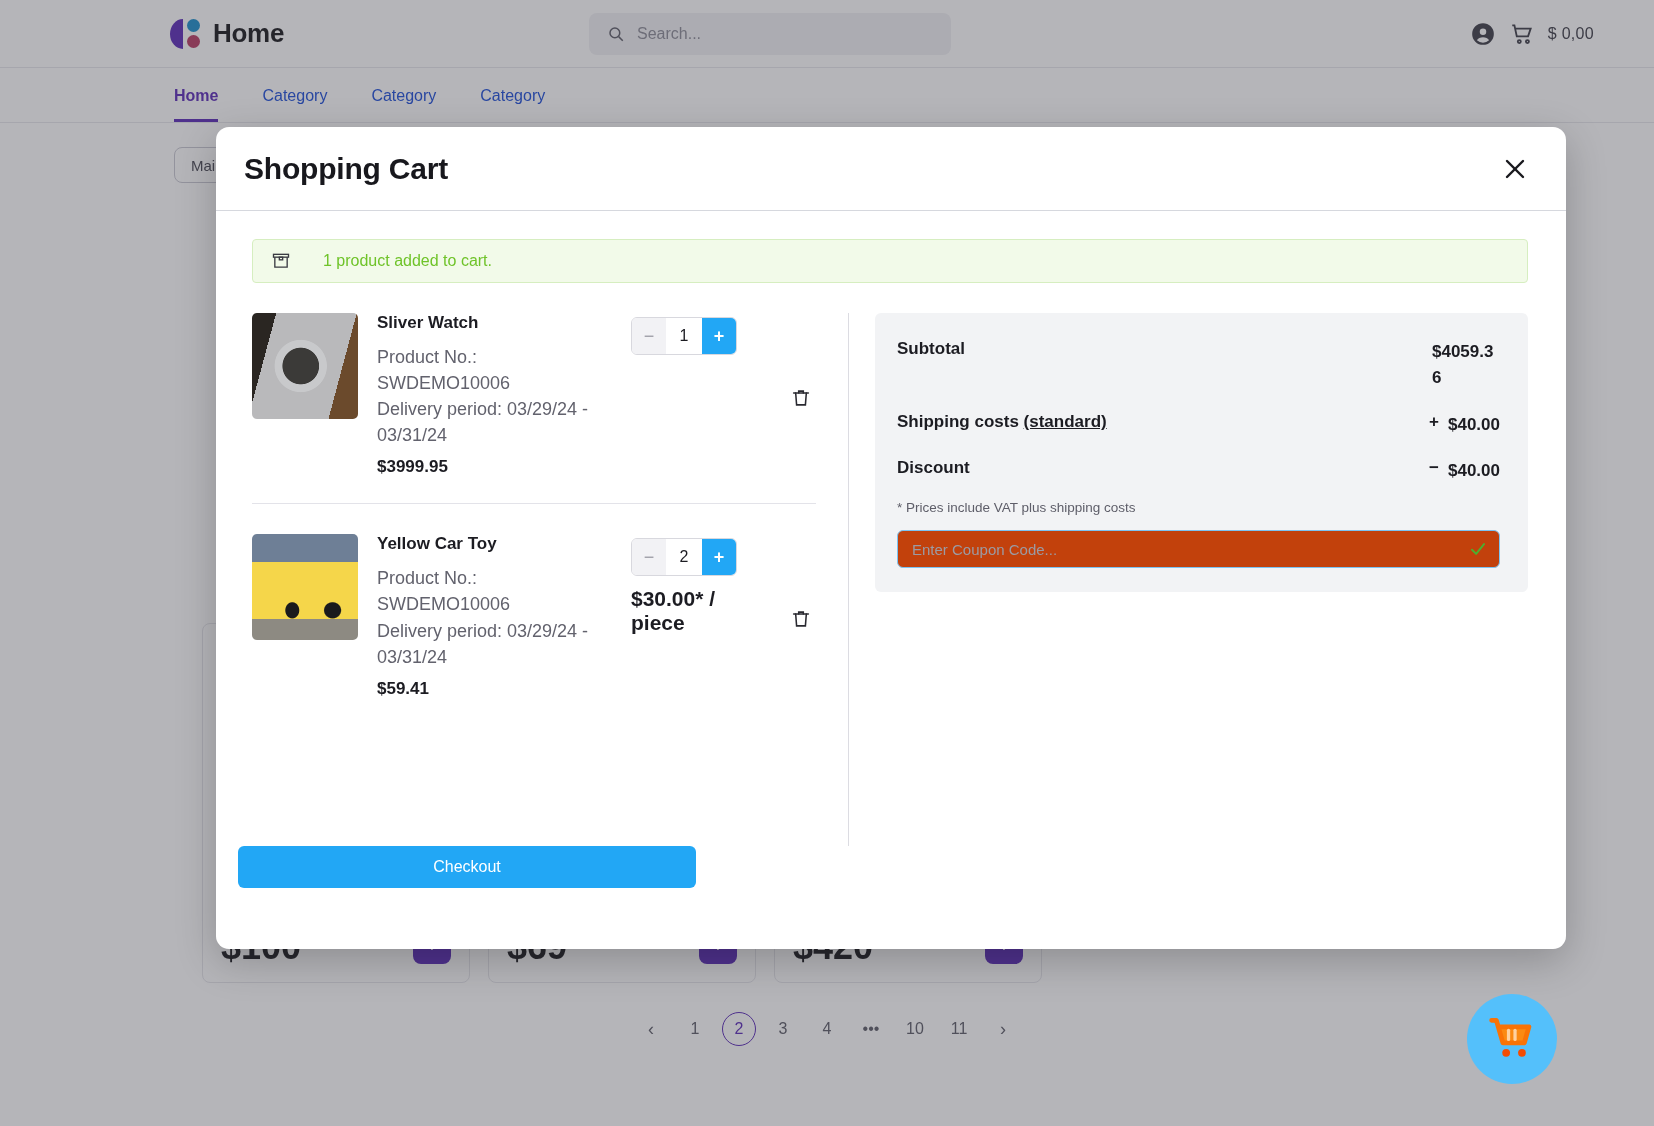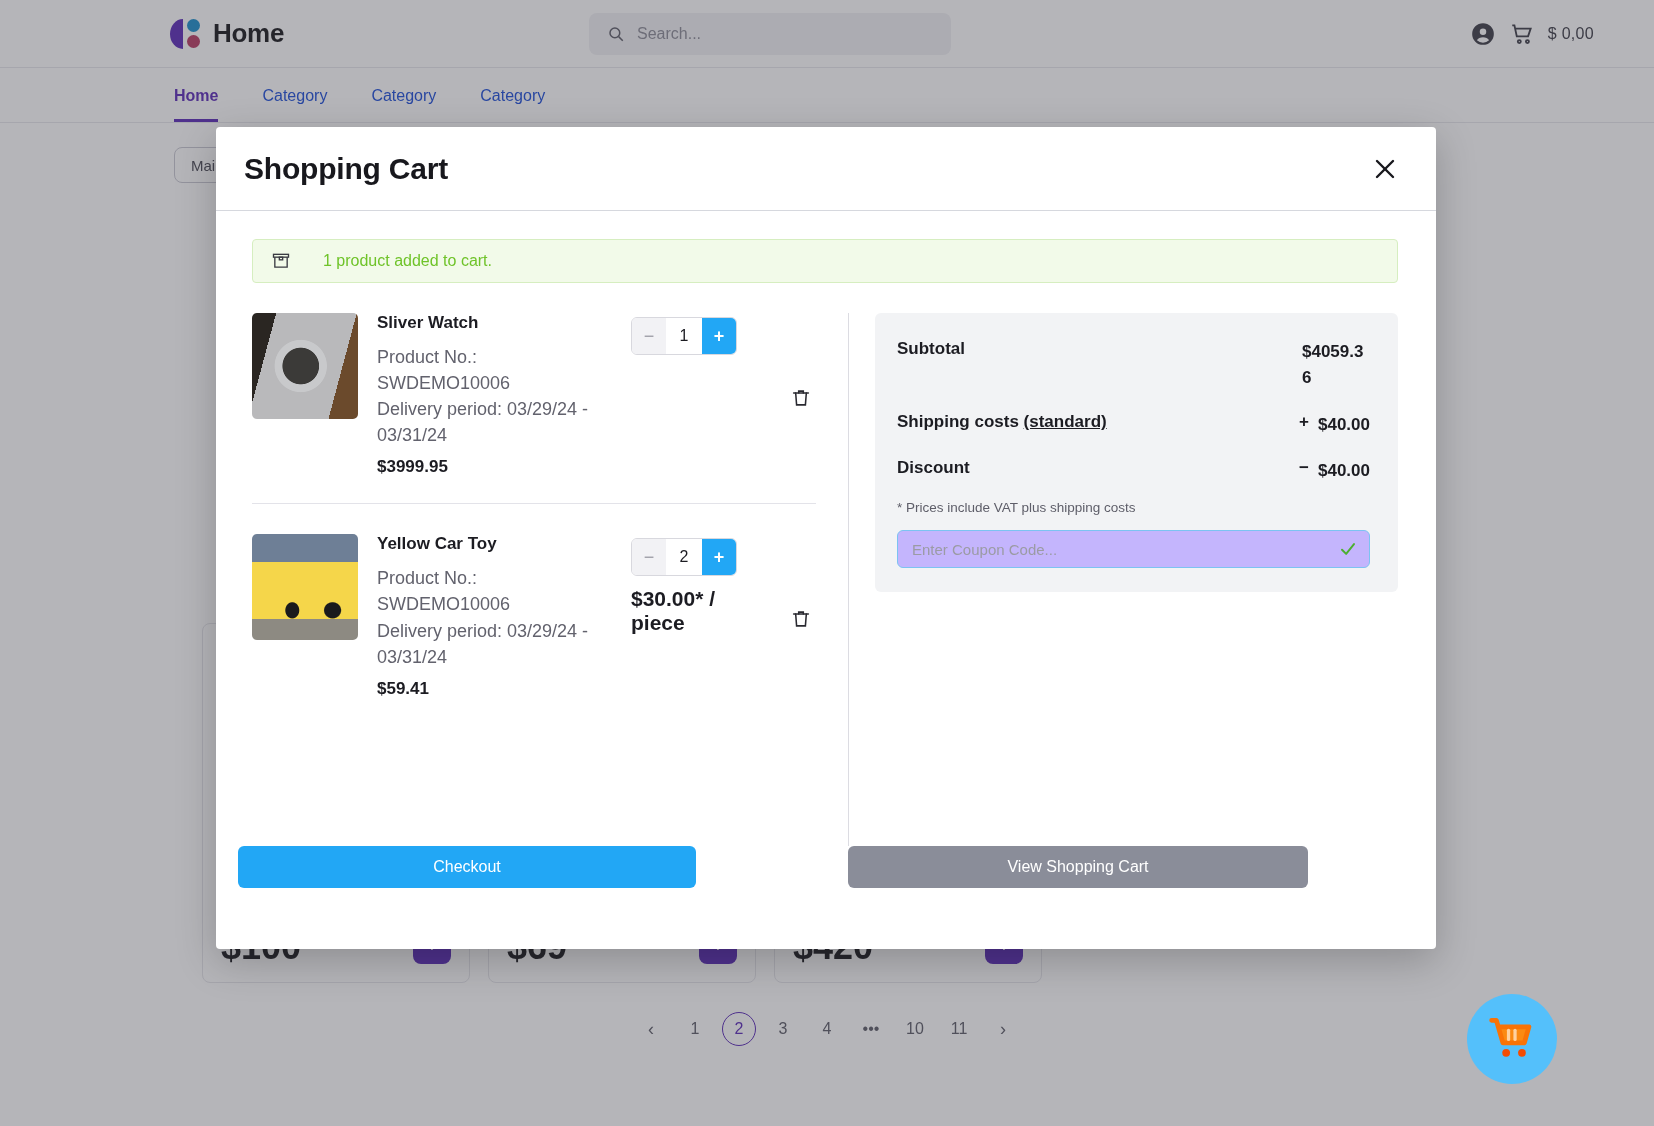--- a/index.html
+++ b/index.html
@@ -132,23 +132,23 @@
     width: 90px; height: 90px; border-radius: 50%;
     background: #54c0fb;
     display: flex; align-items: center; justify-content: center;
     z-index: 60;
   }
 
   
   .modal {
     position: absolute;
     left: 216px; top: 127px;
-    width: 1220px; height: 822px;
+    width: 1350px; height: 822px;
     background: #ffffff;
-    border-radius: 4px;
+    border-radius: 13px;
     box-shadow: 0 12px 40px rgba(0,0,0,.22);
     display: flex; flex-direction: column;
     z-index: 50;
     overflow: hidden;
   }
   .modal-head {
     flex: 0 0 84px;
     display: flex; align-items: center; justify-content: space-between;
     padding: 0 34px 0 28px;
     border-bottom: 1px solid #d6d8de;
@@ -226,21 +226,21 @@
   .sum-val {
     font-size: 17px; font-weight: 700; color: #1c1c22;
     display: flex; gap: 9px; align-items: flex-start;
     max-width: 86px; text-align: left;
   }
   .sum-val .num { word-break: break-all; line-height: 1.55; }
   .sum-sign { min-width: 9px; }
   .vat-note { font-size: 13.5px; color: #5e5e69; margin-top: 16px; }
   .coupon {
     margin-top: 15px; height: 38px;
-    border: 1px solid #7cc3f2; border-radius: 6px; background: #c4b5fd;
+    border: 1px solid #7cc3f2; border-radius: 6px; background: #c2410c;
     display: flex; align-items: center; padding: 0 12px 0 14px;
   }
   .coupon input {
     flex: 1 1 auto; border: none; outline: none;
     font-size: 15px; color: #1c1c22; background: transparent;
     font-family: "Liberation Sans", sans-serif;
   }
   .coupon input::placeholder { color: #9b9ba4; }
 
   .modal-foot {
@@ -459,21 +459,20 @@
               </svg>
             </div>
 
           </div>
         </div>
       </div>
     </div>
 
     <div class="modal-foot">
       <button class="btn btn-checkout">Checkout</button>
-      <button class="btn btn-viewcart">View Shopping Cart</button>
     </div>
   </div>
 
   <div class="fab">
     <svg width="52" height="52" viewBox="0 0 24 24" fill="none">
       <path d="M2.6 3.4h2.2l3 10.4h9.9l2.1-7.4H6.2" stroke="#f97306" stroke-width="2.2" stroke-linecap="round" stroke-linejoin="round" fill="#fb8a12"></path>
       <line x1="10.4" y1="8" x2="10.4" y2="12.2" stroke="#ffd2a0" stroke-width="1.5" stroke-linecap="round"></line>
       <line x1="13.4" y1="8" x2="13.4" y2="12.2" stroke="#ffd2a0" stroke-width="1.5" stroke-linecap="round"></line>
       <circle cx="9.3" cy="18.4" r="1.8" fill="#f24c04"></circle>
       <circle cx="16.6" cy="18.4" r="1.8" fill="#f24c04"></circle>

